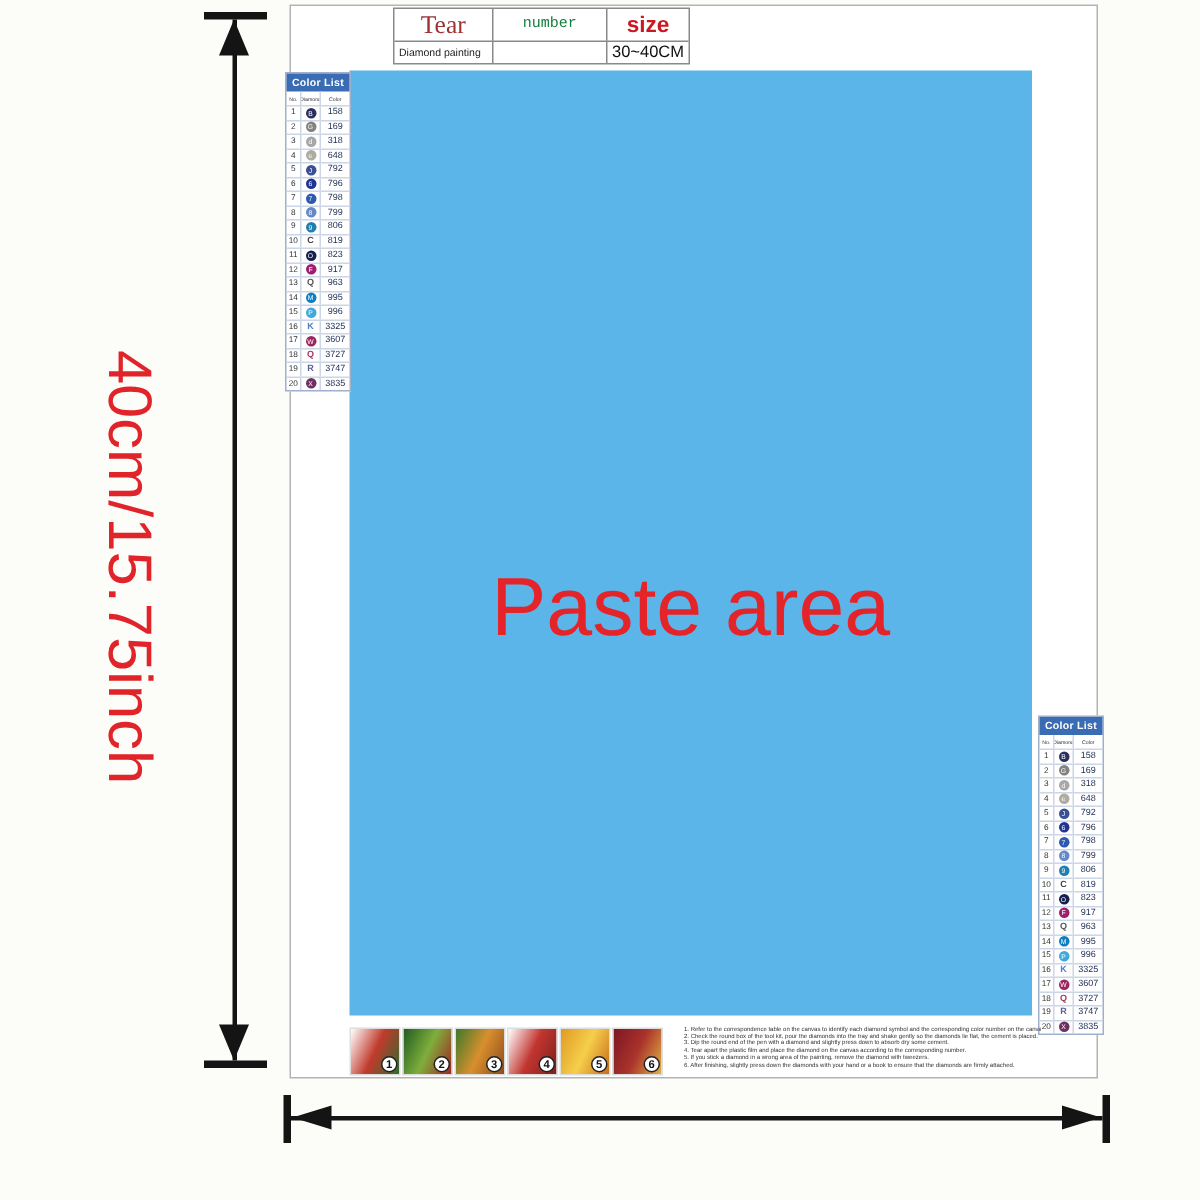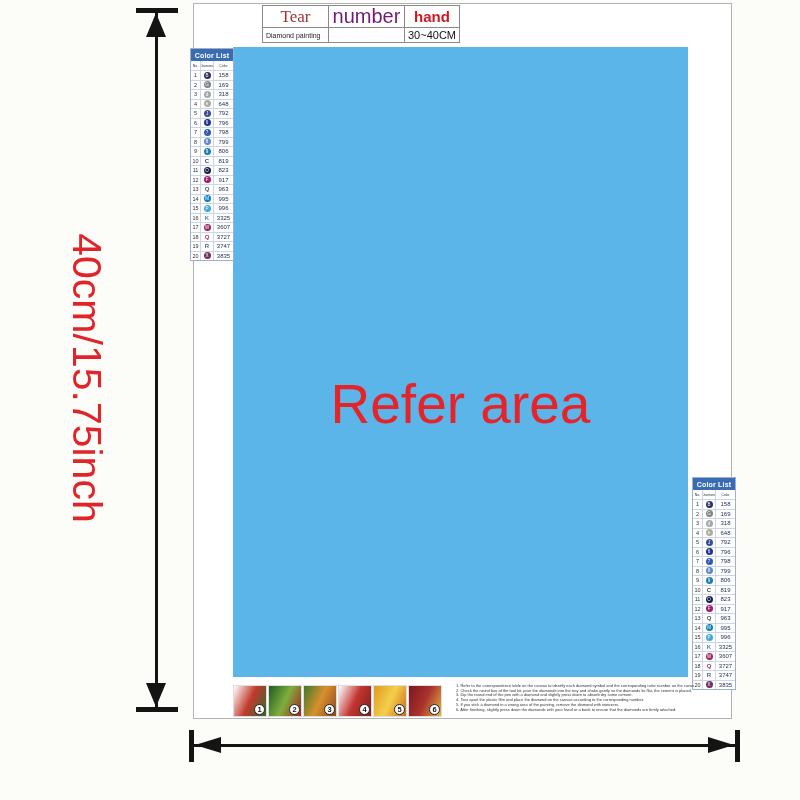--- a/index.html
+++ b/index.html
@@ -9,21 +9,21 @@
   .sheet{position:absolute;left:193px;top:3px;width:539px;height:716px;background:#ffffff;
          border:1px solid #b3b3b3;box-sizing:border-box;}
   
   .info-table{position:absolute;left:262px;top:5px;width:196px;height:36px;background:#fff;
               border:1px solid #8a8a8a;box-sizing:content-box;display:grid;
               grid-template-columns:65px 76px 55px;grid-template-rows:21px 15px;}
   .it-c{display:flex;align-items:center;justify-content:center;box-sizing:border-box;}
   .it-col2,.it-col3{border-left:1px solid #8a8a8a;}
   .it-r2{border-top:1px solid #8a8a8a;}
   .it-item{font-size:17px;color:#9b3234;font-family:"Liberation Serif",serif;}
-  .it-number{font-size:20px;color:#701a75;font-family:Liberation Sans, sans-serif;}
+  .it-number{font-size:10px;color:#15803d;font-family:Liberation Mono, monospace;}
   .it-size{font-size:15px;font-weight:bold;color:#cc1822;}
   .it-product{font-size:7px;color:#222;justify-content:flex-start;padding-left:3px;}
   .it-sizeval{font-size:11px;color:#111;}
   
   .paint-canvas{position:absolute;left:233px;top:47px;width:455px;height:630px;background:#5cb5e8;}
   .canvas-line{position:absolute;width:100%;text-align:center;color:#e5242a;white-space:nowrap;}
   .canvas-line1{top:196px;font-size:70px;}
   .canvas-line2{top:325px;font-size:55px;}
   
   .color-list{position:absolute;width:42px;height:211px;background:#fff;border:1px solid #9fb0cc;
@@ -85,28 +85,28 @@
   <div class="tri v-head-up"></div>
   <div class="tri v-head-down"></div>
   <div class="dim v-cap-bottom"></div>
   <div class="v-label">40cm/15.75inch</div>
 
   <div class="sheet"></div>
 
   <div class="info-table">
     <div class="it-c it-item">Tear</div>
     <div class="it-c it-number it-col2">number</div>
-    <div class="it-c it-size it-col3">hand</div>
+    <div class="it-c it-size it-col3">size</div>
     <div class="it-c it-product it-r2">Diamond painting</div>
     <div class="it-c it-r2 it-col2"></div>
     <div class="it-c it-sizeval it-r2 it-col3">30~40CM</div>
   </div>
 
   <div class="paint-canvas">
-    <div class="canvas-line canvas-line2">Refer area</div>
+    <div class="canvas-line canvas-line2">Paste area</div>
   </div>
 
   <div class="color-list cl-left">
     <div class="cl-title">Color List</div>
     <div class="cl-head">
       <span>No.</span>
       <span>Diamond</span>
       <span>Color</span>
     </div>
     <div class="cl-body">

